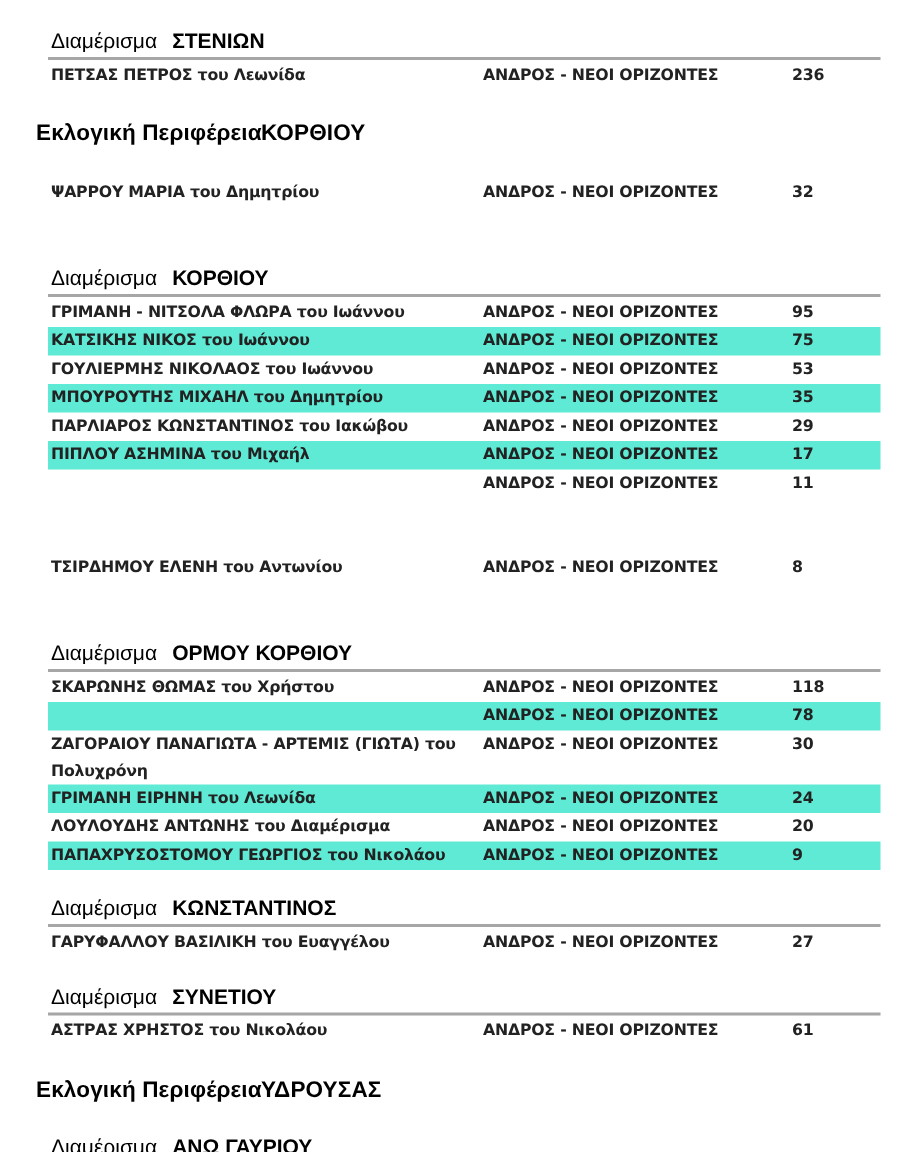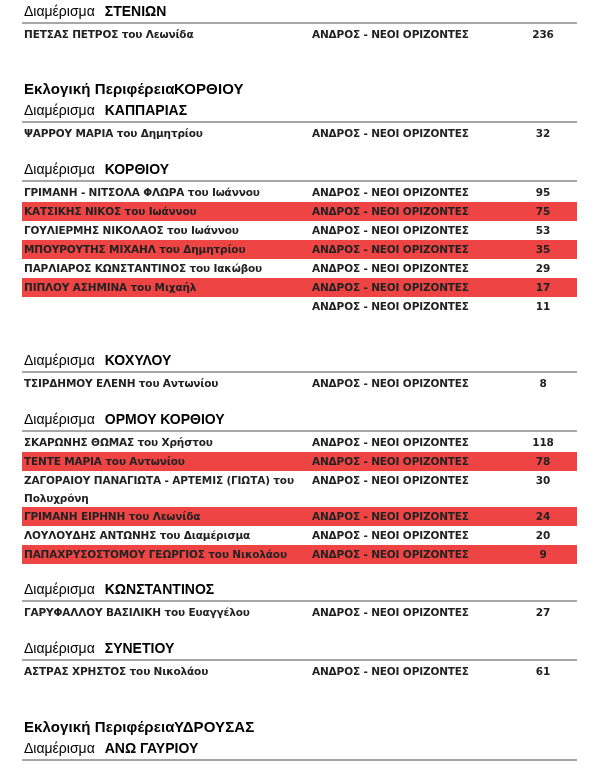--- a/index.html
+++ b/index.html
@@ -3,37 +3,37 @@
 <meta charset="utf-8">
 <style>
   html, body { margin: 0; padding: 0; background: #ffffff; }
   body { width: 605px; height: 768px; overflow: hidden; position: relative;
          font-family: "Liberation Sans", "DejaVu Sans", sans-serif; color: #000; }
   .district {
     position: absolute; left: 24px; font-size: 15px; font-weight: bold;
     letter-spacing: 0.1px; white-space: nowrap;
   }
   .district .lbl { display: inline-block; width: 150px; }
-  .section { position: absolute; left: 22px; width: 555px; }
+  .section { position: absolute; left: 32px; width: 555px; margin-top: 16px; }
   .sec-head {
     height: 19px; line-height: 17px; border-bottom: 2px solid #a6a6a6;
     font-size: 14px; white-space: nowrap; padding-left: 2px;
   }
   .sec-head .lbl { font-weight: normal; color: #000; }
   .sec-head .nm { font-weight: bold; margin-left: 10px; font-size: 14px; }
   .rows { margin-top: 1px; font-weight: bold; }
   .row {
     position: relative; min-height: 19px; font-size: 10.5px; line-height: 18px;
     font-family: "DejaVu Sans", "Liberation Sans", sans-serif;
     letter-spacing: -0.15px; color: #222;
   }
-  .row.alt { background: #ef4444; }
+  .row.alt { background: #5eead4; }
   .row .name { padding-left: 2px; width: 270px; display: block; }
   .row .party { position: absolute; left: 290px; top: 0; white-space: nowrap; }
-  .row .votes { position: absolute; left: 496px; width: 50px; top: 0; text-align: center; }
+  .row .votes { position: absolute; left: 496px; width: 50px; top: 0; text-align: left; }
 </style>
 </head>
 <body>
 
 <div class="section" style="top:3px;">
   <div class="sec-head">
     <span class="lbl">Διαμέρισμα</span><span class="nm">ΣΤΕΝΙΩΝ</span>
   </div>
   <div class="rows">
       <div class="row">
@@ -42,23 +42,20 @@
         <span class="votes">236</span>
       </div>
     </div>
 </div>
 
 <div class="district" style="top:80px;">
   <span class="lbl">Εκλογική Περιφέρεια</span><span>ΚΟΡΘΙΟΥ</span>
 </div>
 
 <div class="section" style="top:102px;">
-  <div class="sec-head">
-    <span class="lbl">Διαμέρισμα</span><span class="nm">ΚΑΠΠΑΡΙΑΣ</span>
-  </div>
   <div class="rows">
       <div class="row">
         <span class="name">ΨΑΡΡΟΥ ΜΑΡΙΑ του Δημητρίου</span>
         <span class="party">ΑΝΔΡΟΣ - ΝΕΟΙ ΟΡΙΖΟΝΤΕΣ</span>
         <span class="votes">32</span>
       </div>
     </div>
 </div>
 
 <div class="section" style="top:161px;">
@@ -97,44 +94,40 @@
         <span class="votes">17</span>
       </div>
       <div class="row">
         <span class="party">ΑΝΔΡΟΣ - ΝΕΟΙ ΟΡΙΖΟΝΤΕΣ</span>
         <span class="votes">11</span>
       </div>
     </div>
 </div>
 
 <div class="section" style="top:352px;">
-  <div class="sec-head">
-    <span class="lbl">Διαμέρισμα</span><span class="nm">ΚΟΧΥΛΟΥ</span>
-  </div>
   <div class="rows">
       <div class="row">
         <span class="name">ΤΣΙΡΔΗΜΟΥ ΕΛΕΝΗ του Αντωνίου</span>
         <span class="party">ΑΝΔΡΟΣ - ΝΕΟΙ ΟΡΙΖΟΝΤΕΣ</span>
         <span class="votes">8</span>
       </div>
     </div>
 </div>
 
 <div class="section" style="top:411px;">
   <div class="sec-head">
     <span class="lbl">Διαμέρισμα</span><span class="nm">ΟΡΜΟΥ ΚΟΡΘΙΟΥ</span>
   </div>
   <div class="rows">
       <div class="row">
         <span class="name">ΣΚΑΡΩΝΗΣ ΘΩΜΑΣ του Χρήστου</span>
         <span class="party">ΑΝΔΡΟΣ - ΝΕΟΙ ΟΡΙΖΟΝΤΕΣ</span>
         <span class="votes">118</span>
       </div>
       <div class="row alt">
-        <span class="name">ΤΕΝΤΕ ΜΑΡΙΑ του Αντωνίου</span>
         <span class="party">ΑΝΔΡΟΣ - ΝΕΟΙ ΟΡΙΖΟΝΤΕΣ</span>
         <span class="votes">78</span>
       </div>
       <div class="row">
         <span class="name">ΖΑΓΟΡΑΙΟΥ ΠΑΝΑΓΙΩΤΑ - ΑΡΤΕΜΙΣ (ΓΙΩΤΑ) του Πολυχρόνη</span>
         <span class="party">ΑΝΔΡΟΣ - ΝΕΟΙ ΟΡΙΖΟΝΤΕΣ</span>
         <span class="votes">30</span>
       </div>
       <div class="row alt">
         <span class="name">ΓΡΙΜΑΝΗ ΕΙΡΗΝΗ του Λεωνίδα</span>

